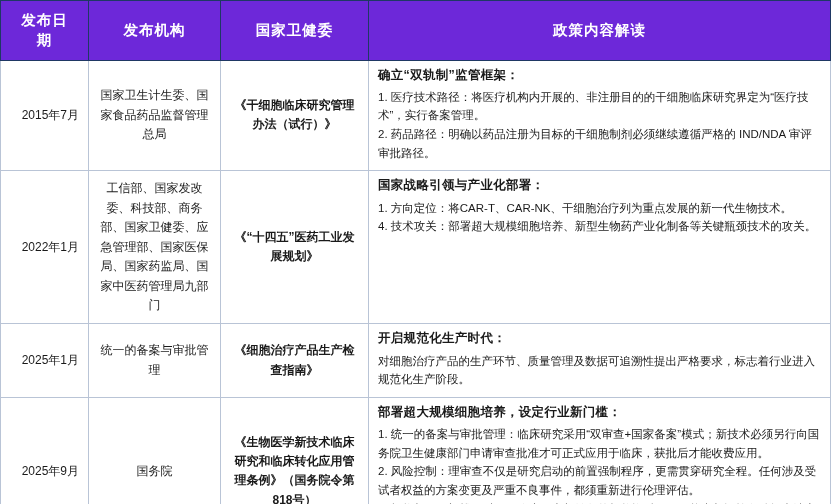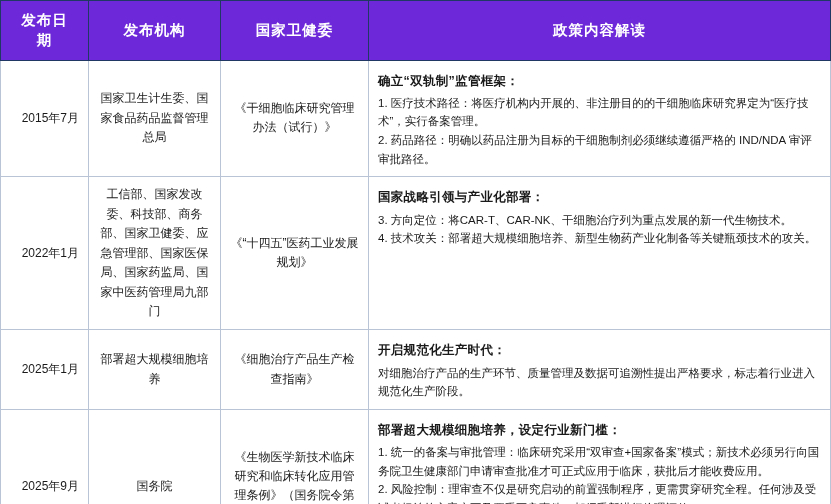--- a/index.html
+++ b/index.html
@@ -45,25 +45,26 @@
   }
   td.c-org {
     text-align: center;
     width: 132px;
     font-size: 12px;
   }
   td.c-name {
     text-align: center;
     width: 148px;
     font-size: 12px;
+    font-weight: bold;
   }
   td.c-content {
     text-align: left;
     vertical-align: top;
-    padding-top: 10px;
+    padding-top: 4px;
   }
   .content-title {
     font-weight: bold;
     font-size: 12.5px;
     display: block;
     margin-bottom: 3px;
     letter-spacing: 0.3px;
   }
   .content-line {
     display: block;
@@ -102,27 +103,27 @@
         <span class="content-line">1. 医疗技术路径：将医疗机构内开展的、非注册目的的干细胞临床研究界定为“医疗技术”，实行备案管理。</span>
         <span class="content-line">2. 药品路径：明确以药品注册为目标的干细胞制剂必须继续遵循严格的 IND/NDA 审评审批路径。</span>
       </td>
     </tr>
     <tr>
       <td class="c-date">2022年1月</td>
       <td class="c-org">工信部、国家发改委、科技部、商务部、国家卫健委、应急管理部、国家医保局、国家药监局、国家中医药管理局九部门</td>
       <td class="c-name">《“十四五”医药工业发展规划》</td>
       <td class="c-content">
         <span class="content-title">国家战略引领与产业化部署：</span>
-        <span class="content-line">3. 方向定位：将CAR-T、CAR-NK、干细胞治疗列为重点发展的新一代生物技术。</span>
+        <span class="content-line">1. 方向定位：将CAR-T、CAR-NK、干细胞治疗列为重点发展的新一代生物技术。</span>
         <span class="content-line">4. 技术攻关：部署超大规模细胞培养、新型生物药产业化制备等关键瓶颈技术的攻关。</span>
       </td>
     </tr>
     <tr>
       <td class="c-date">2025年1月</td>
-      <td class="c-org">部署超大规模细胞培养</td>
+      <td class="c-org">统一的备案与审批管理</td>
       <td class="c-name">《细胞治疗产品生产检查指南》</td>
       <td class="c-content">
         <span class="content-title">开启规范化生产时代：</span>
         <span class="content-line">对细胞治疗产品的生产环节、质量管理及数据可追溯性提出严格要求，标志着行业进入规范化生产阶段。</span>
       </td>
     </tr>
     <tr>
       <td class="c-date">2025年9月</td>
       <td class="c-org">国务院</td>
       <td class="c-name">《生物医学新技术临床研究和临床转化应用管理条例》（国务院令第818号）</td>

